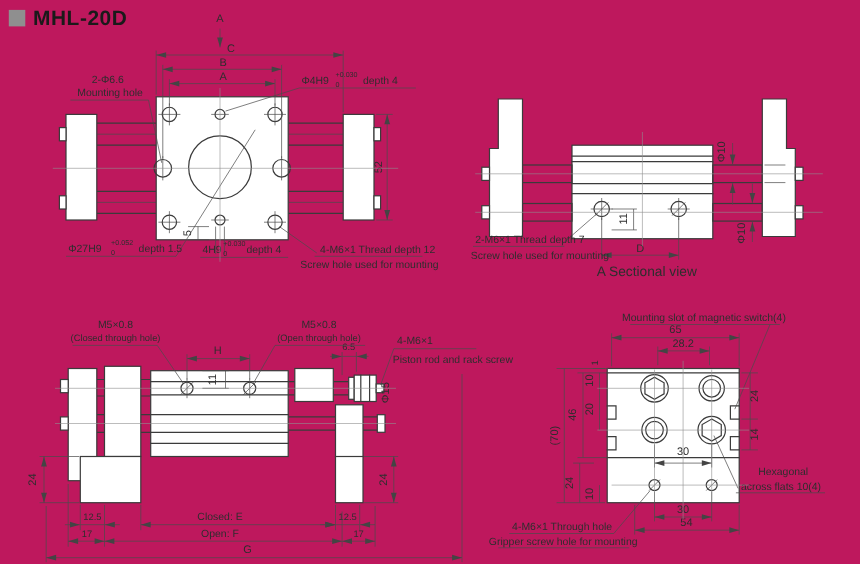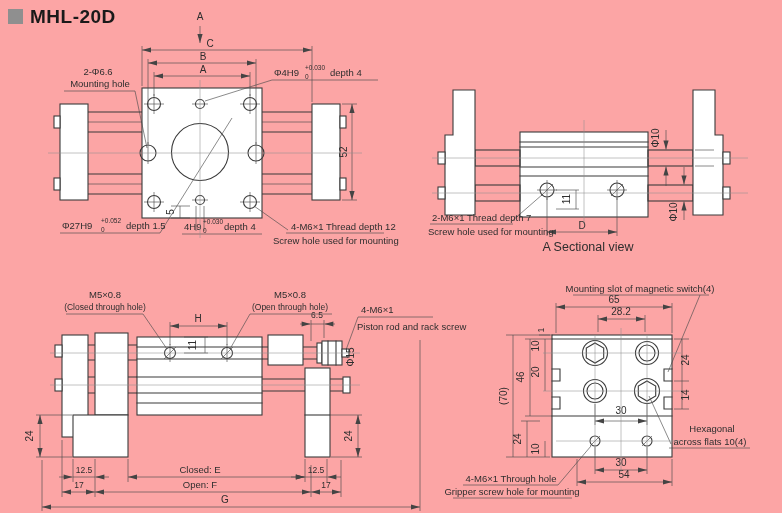--- a/index.html
+++ b/index.html
@@ -1,16 +1,16 @@
 <!DOCTYPE html>
 <html><head>
 <meta charset="utf-8">
 <style>
   html,body{margin:0;padding:0;background:#f5f5f5}
-  .page{width:782px;height:513px;background:#fca5a5;position:relative;overflow:hidden}
+  .page{width:782px;height:513px;background:#be185d;position:relative;overflow:hidden}
   svg{display:block}
   .o{stroke:#3b3b3b;stroke-width:1.1;fill:none;stroke-linecap:square}
   .of{stroke:#3b3b3b;stroke-width:1.1;fill:#ffffff}
   .d{stroke:#4c4c4c;stroke-width:.65;fill:none}
   .c{stroke:#8f8f8f;stroke-width:.55;fill:none}
   .da{marker-start:url(#ar);marker-end:url(#ar)}
   .de{marker-end:url(#ar)}
   text{font-family:"Liberation Sans","DejaVu Sans",sans-serif;fill:#2e2e2e;font-size:10px}
   .mid{text-anchor:middle}
   .sm{font-size:8.5px}

